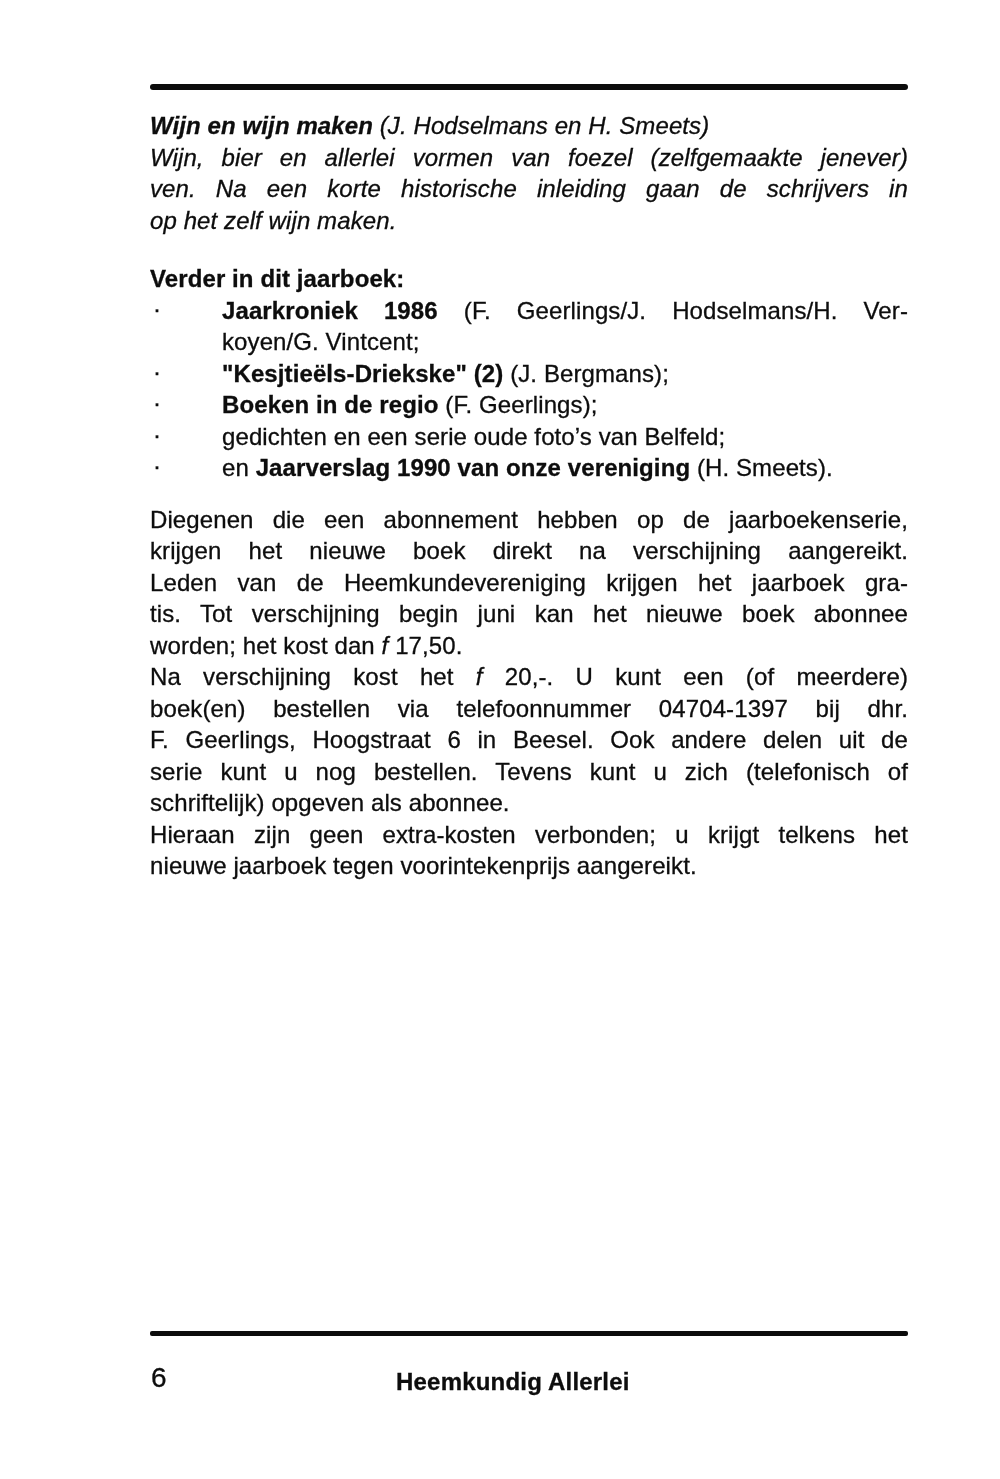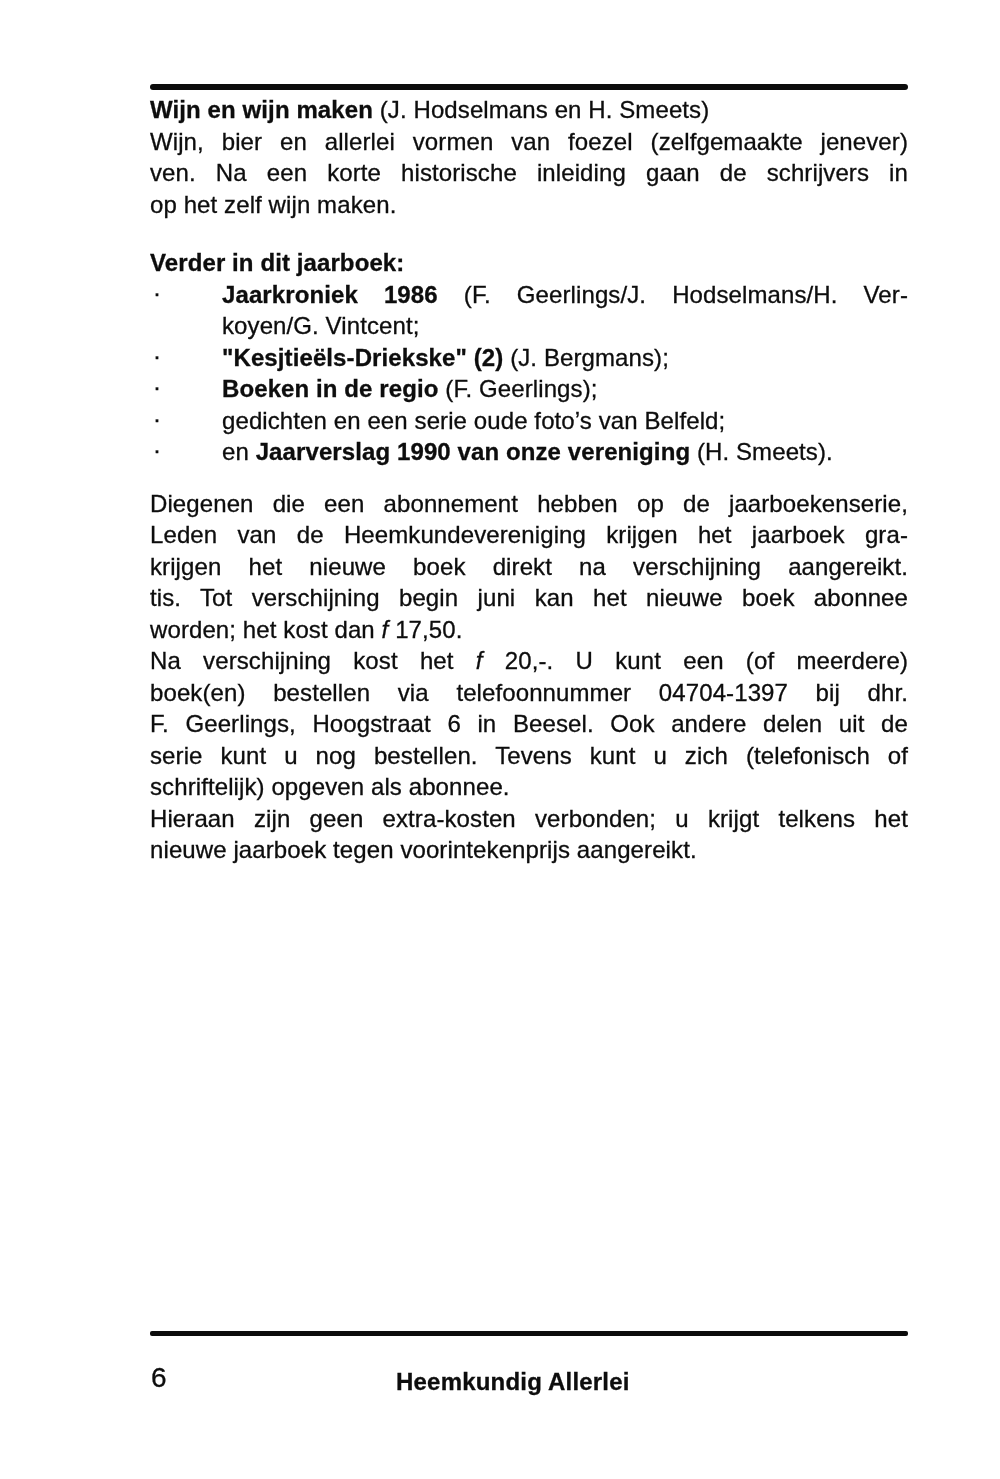--- a/index.html
+++ b/index.html
@@ -26,21 +26,21 @@
     top: 84px;
     width: 758px;
     -webkit-text-stroke: 0.3px;
   }
   .rule {
     height: 6px;
     background: #0c0c0c;
     border-radius: 3px;
   }
   .block { margin: 0; }
-  .blk-0 { margin-top: 4px; }
+  .blk-0 { margin-top: 20px; font-style: italic; }
   .blk-1 { margin-top: 27px; }
   .blk-2 { margin-top: 20px; }
   .line {
     font-size: 24px;
     line-height: 31.5px;
     white-space: nowrap;
     letter-spacing: 0.1px;
   }
   .line.justify {
     white-space: normal;
@@ -103,22 +103,22 @@
           <div class="line"><span class="b ">Verder in dit jaarboek:</span></div>
           <div class="line justify indent"><span class="bullet">·</span><span class="b ">Jaarkroniek 1986</span><span class=""> (F. Geerlings/J. Hodselmans/H. Ver-</span></div>
           <div class="line indent"><span class="">koyen/G. Vintcent;</span></div>
           <div class="line indent"><span class="bullet">·</span><span class="b ">"Kesjtieëls-Driekske" (2)</span><span class=""> (J. Bergmans);</span></div>
           <div class="line indent"><span class="bullet">·</span><span class="b ">Boeken in de regio</span><span class=""> (F. Geerlings);</span></div>
           <div class="line indent"><span class="bullet">·</span><span class="">gedichten en een serie oude foto’s van Belfeld;</span></div>
           <div class="line indent"><span class="bullet">·</span><span class="">en </span><span class="b ">Jaarverslag 1990 van onze vereniging</span><span class=""> (H. Smeets).</span></div>
         </div>
         <div class="block blk-2">
           <div class="line justify"><span class="">Diegenen die een abonnement hebben op de jaarboekenserie,</span></div>
+          <div class="line justify"><span class="">krijgen het nieuwe boek direkt na verschijning aangereikt.</span></div>
           <div class="line justify"><span class="">Leden van de Heemkundevereniging krijgen het jaarboek gra-</span></div>
-          <div class="line justify"><span class="">krijgen het nieuwe boek direkt na verschijning aangereikt.</span></div>
           <div class="line justify"><span class="">tis. Tot verschijning begin juni kan het nieuwe boek abonnee</span></div>
           <div class="line"><span class="">worden; het kost dan </span><span class="i">f</span><span class=""> 17,50.</span></div>
           <div class="line justify"><span class="">Na verschijning kost het </span><span class="i">f</span><span class=""> 20,-. U kunt een (of meerdere)</span></div>
           <div class="line justify"><span class="">boek(en) bestellen via telefoonnummer 04704-1397 bij dhr.</span></div>
           <div class="line justify"><span class="">F. Geerlings, Hoogstraat 6 in Beesel. Ook andere delen uit de</span></div>
           <div class="line justify"><span class="">serie kunt u nog bestellen. Tevens kunt u zich (telefonisch of</span></div>
           <div class="line"><span class="">schriftelijk) opgeven als abonnee.</span></div>
           <div class="line justify"><span class="">Hieraan zijn geen extra-kosten verbonden; u krijgt telkens het</span></div>
           <div class="line"><span class="">nieuwe jaarboek tegen voorintekenprijs aangereikt.</span></div>
         </div>

